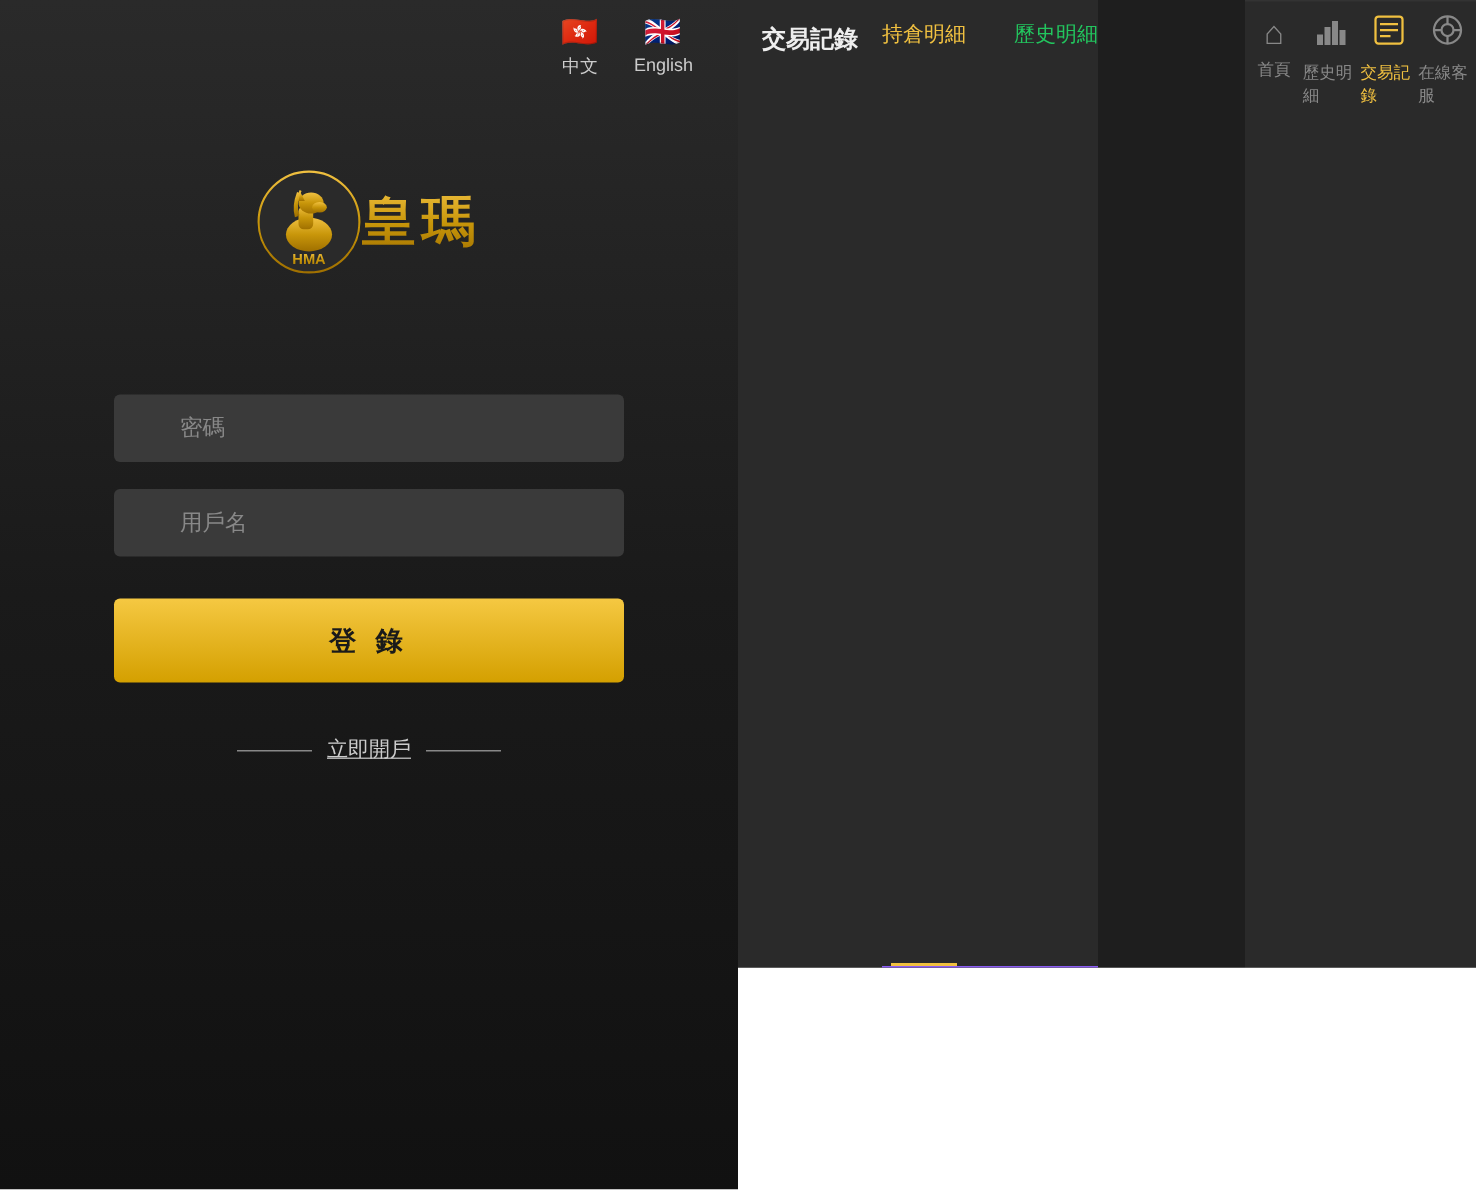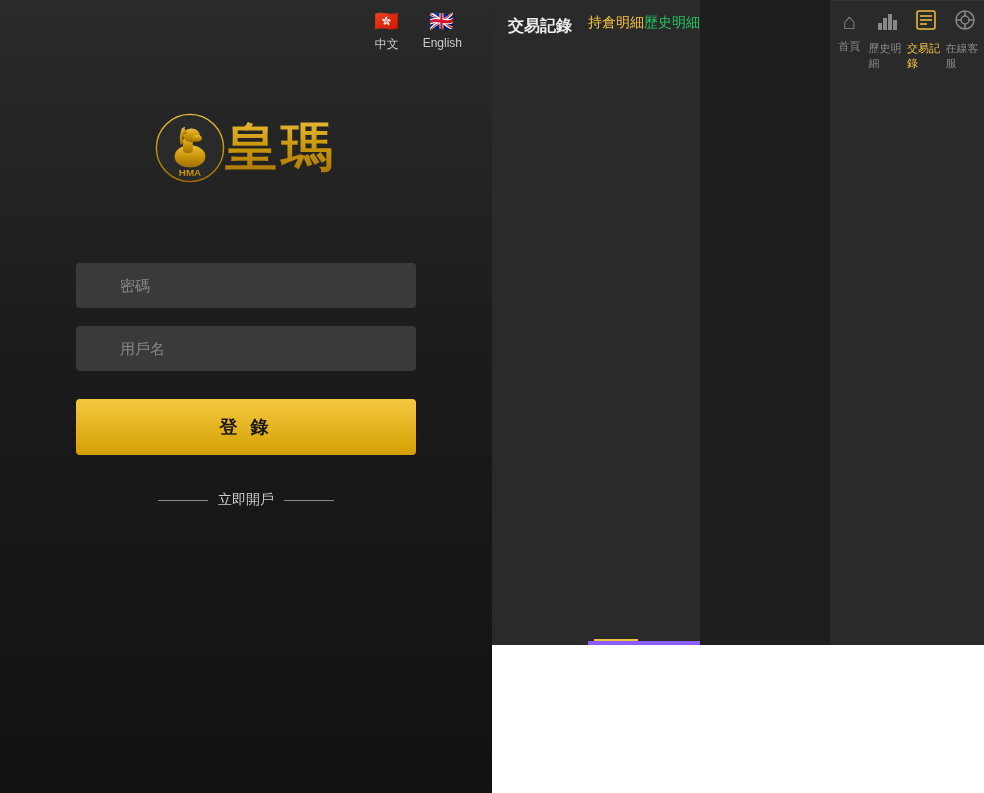--- a/index.html
+++ b/index.html
@@ -56,21 +56,21 @@
     }
 
     
     .logo-area {
       margin-top: 50px;
       display: flex;
       align-items: center;
     }
 
     .logo-text {
-      font-size: 52px;
+      font-size: 36px;
       font-weight: bold;
       background: linear-gradient(180deg, #f0c040 0%, #c8960a 50%, #a07000 100%);
       -webkit-background-clip: text;
       -webkit-text-fill-color: transparent;
       background-clip: text;
       letter-spacing: 4px;
     }
 
     
     .login-form {
@@ -129,20 +129,21 @@
 
     .register-link {
       text-align: center;
       margin-top: 18px;
       color: #aaa;
       font-size: 14px;
       display: flex;
       align-items: center;
       justify-content: center;
       gap: 10px;
+      text-decoration: underline;
     }
 
     .register-link .line {
       display: inline-block;
       width: 50px;
       height: 1px;
       background: #888;
     }
 
     .register-link span {
@@ -163,21 +164,22 @@
       padding: 16px;
       text-align: center;
       color: #eee;
       font-size: 16px;
       font-weight: bold;
     }
 
     .tabs-row {
       display: flex;
       background: #2a2a2a;
-      border-bottom: 4px solid #8b5cf6;
+      border-bottom: 1px solid #8b5cf6;
+      gap: 32px;
     }
 
     .tab-item {
       flex: 1;
       padding: 14px 0;
       text-align: center;
       color: #22c55e;
       font-size: 14px;
       cursor: pointer;
       position: relative;

